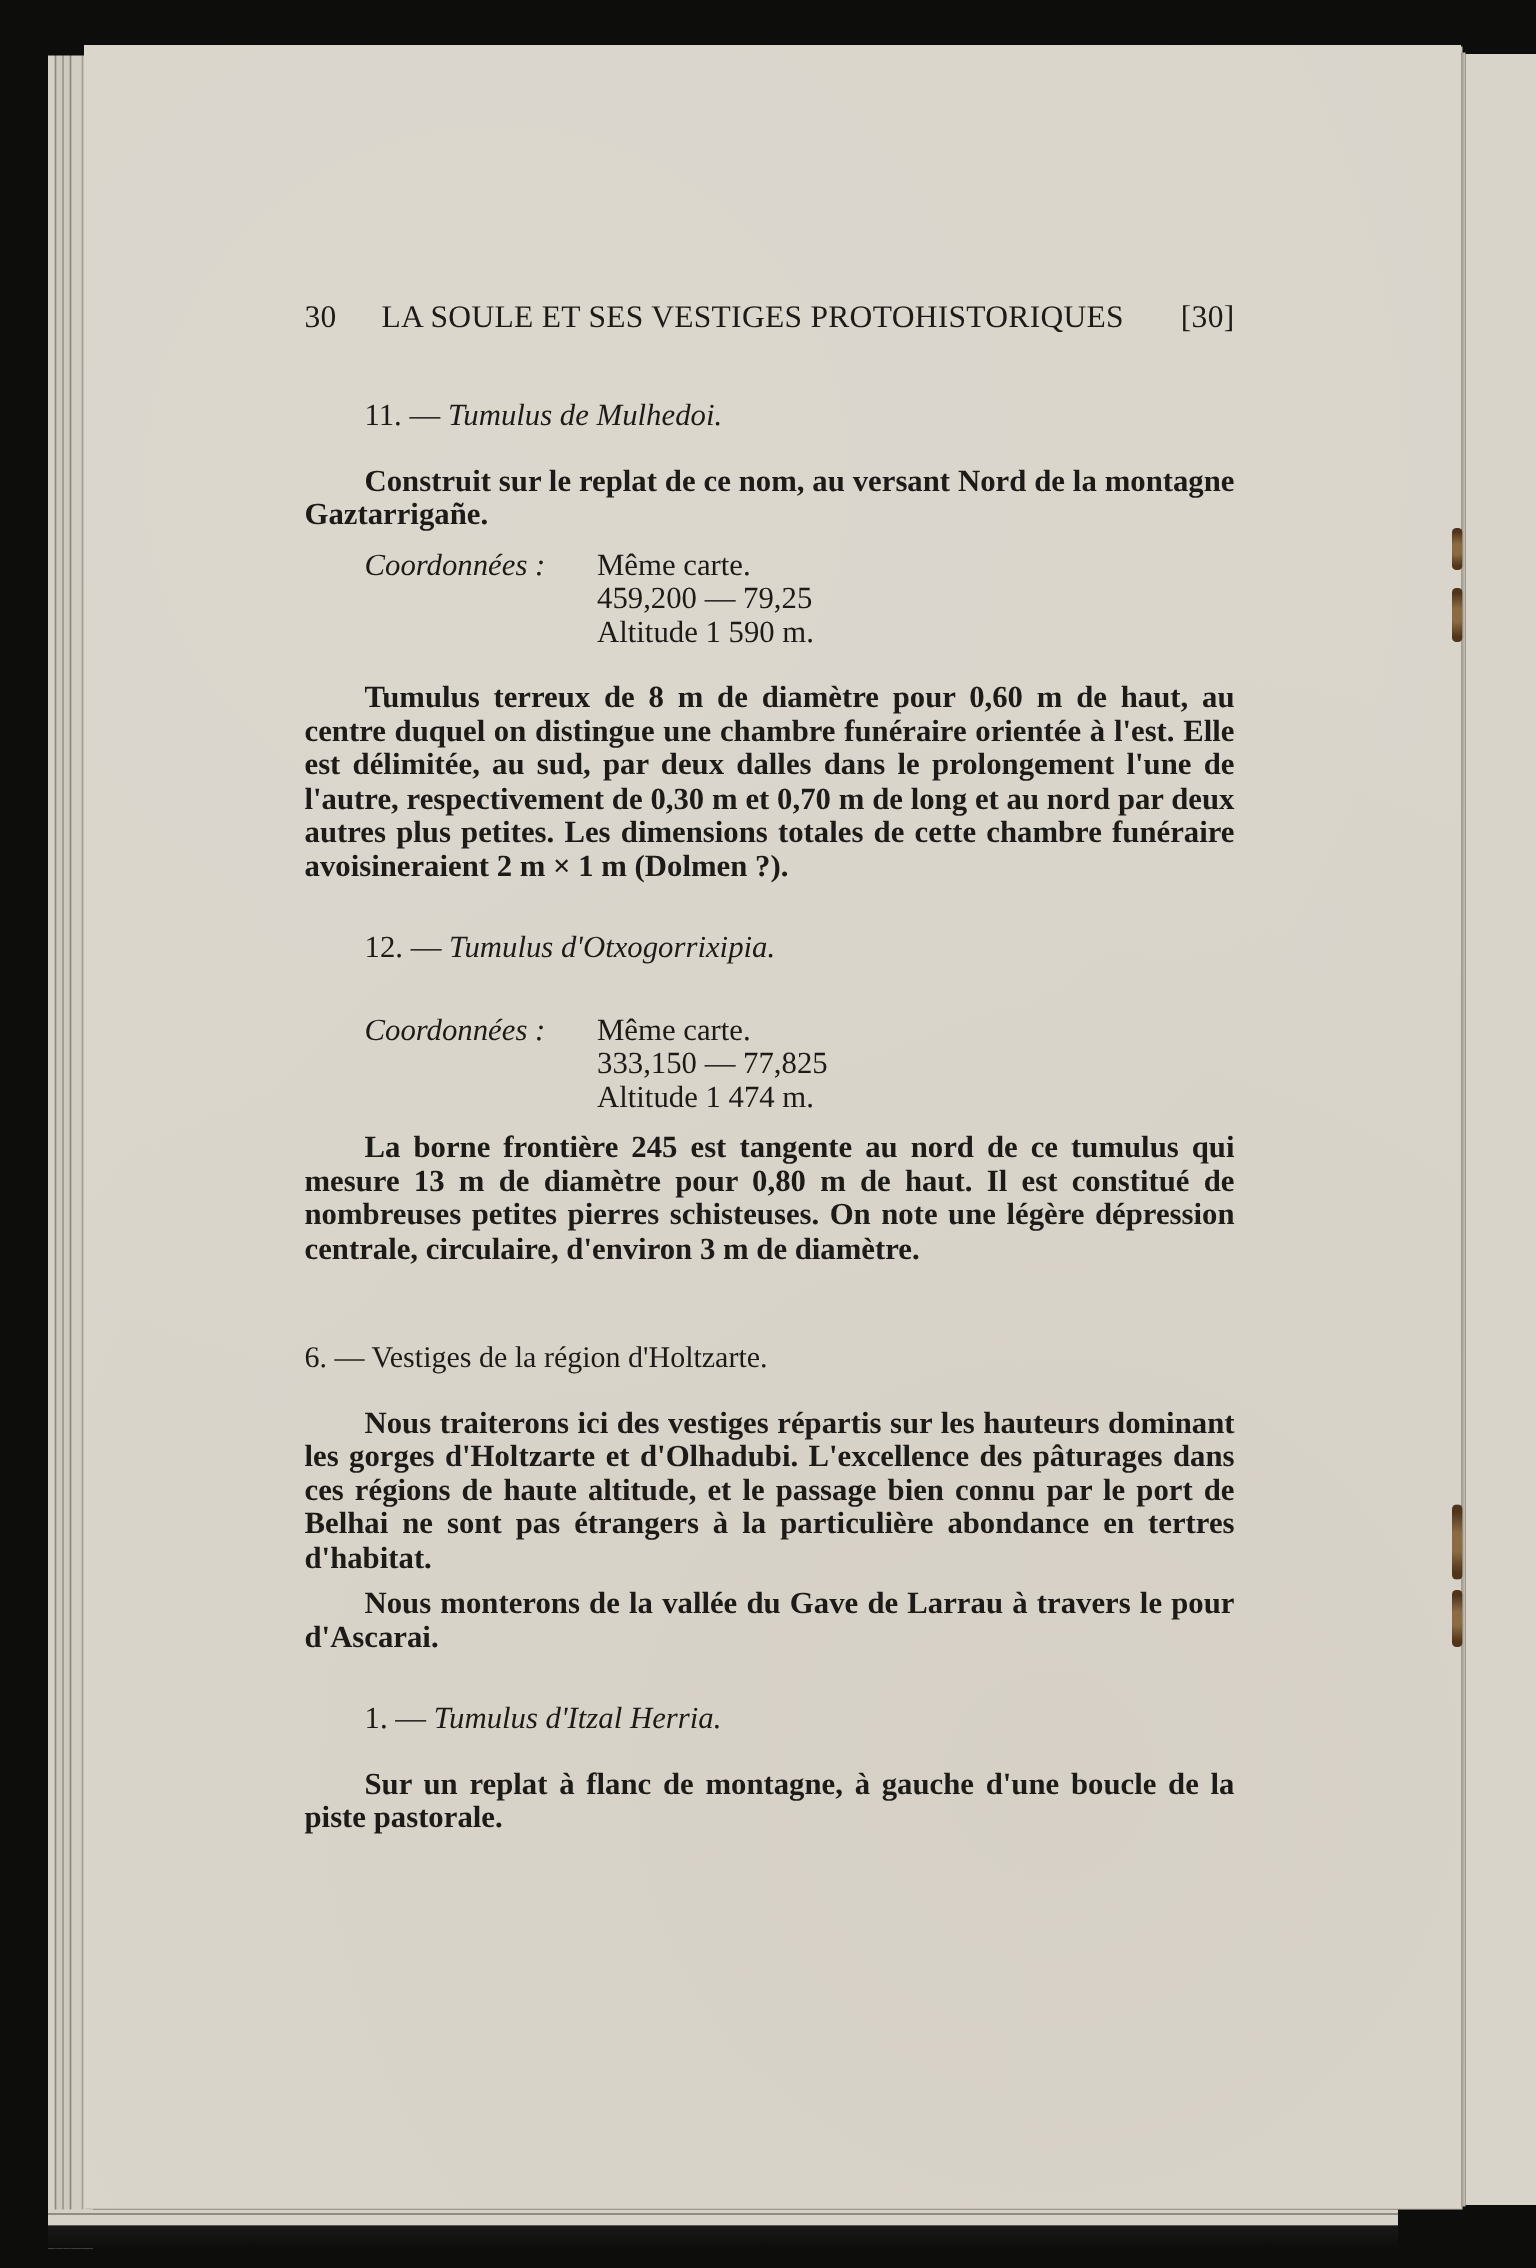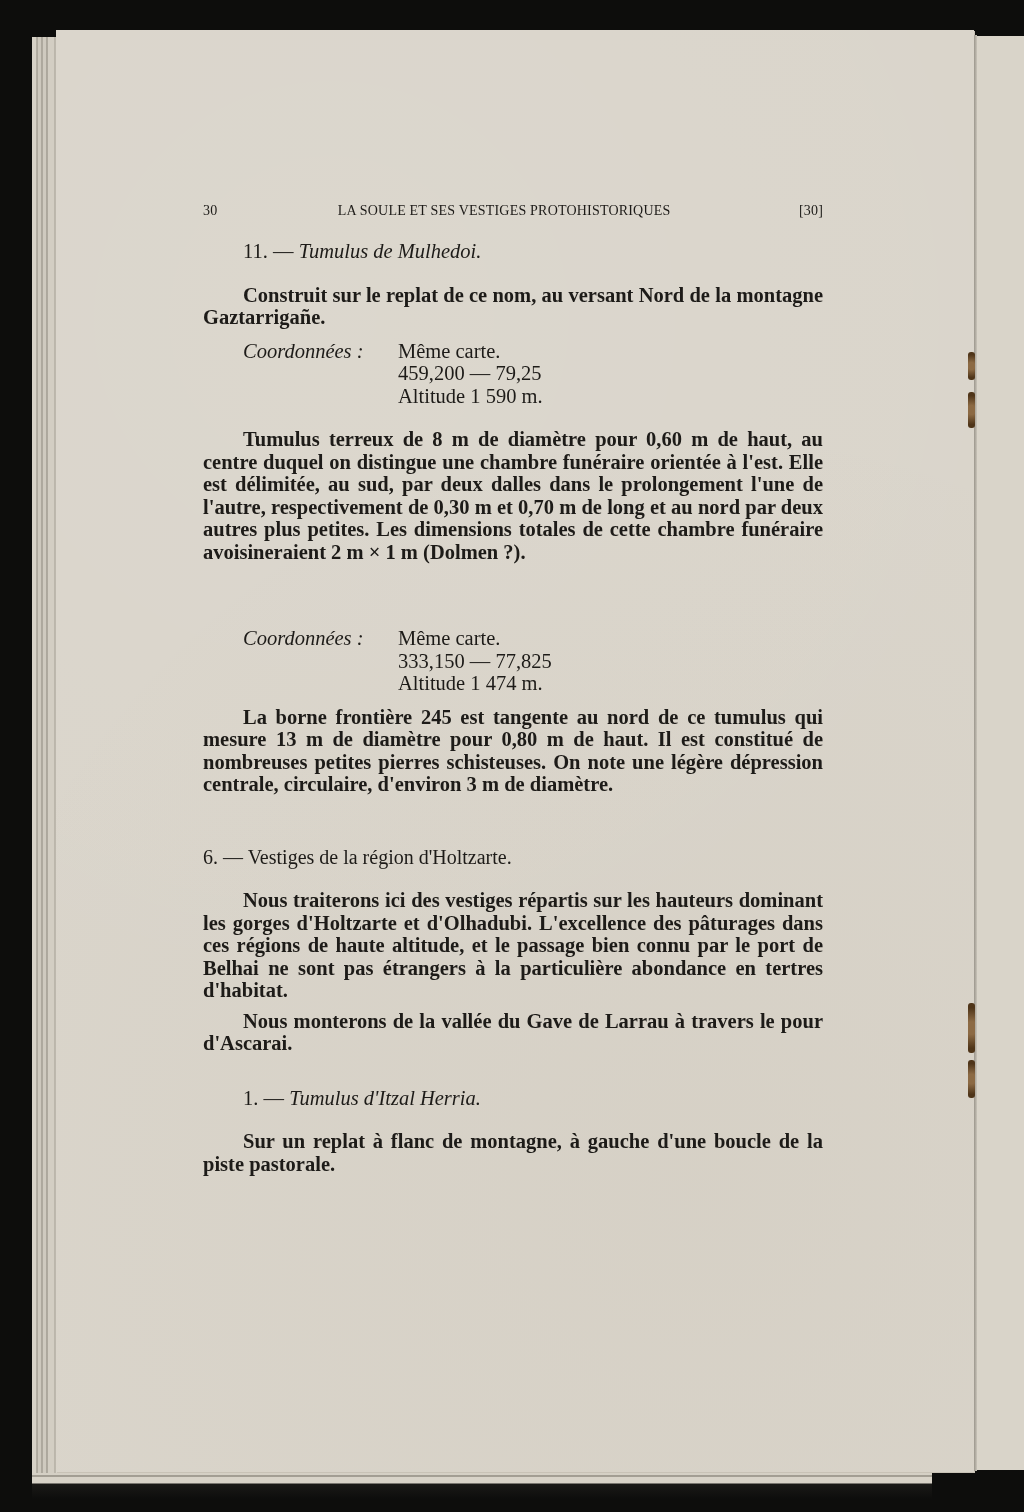--- a/index.html
+++ b/index.html
@@ -79,32 +79,32 @@
       top: 200px;
       width: 620px;
       color: #1d1b18;
       font-size: 20.5px;
       line-height: 22.5px;
     }
     .running-head {
       display: flex;
       justify-content: space-between;
       align-items: baseline;
-      font-size: 14px;
+      font-size: 21px;
       letter-spacing: 0.2px;
       height: 24px;
     }
     .running-head .title {
       flex: 1;
       text-align: center;
       padding-left: 14px;
       padding-right: 22px;
     }
     .entry-title {
-      margin-top: 16px;
+      margin-top: 42px;
       padding-left: 40px;
     }
     .entry-title i { font-style: italic; }
     p {
       margin: 0;
       text-align: justify;
       text-align-last: left;
     }
     .indent { text-indent: 40px; font-weight: bold; }
     .coords {
@@ -155,20 +155,24 @@
     <span>459,200 — 79,25</span>
     <span></span>
     <span>Altitude 1 590 m.</span>
   </div>
   <div class="gap-m"></div>
   <p class="indent">Tumulus terreux de 8 m de diamètre pour 0,60 m de haut, au centre duquel on distingue une chambre funéraire orientée à l'est. Elle est délimitée, au sud, par deux dalles dans le prolongement l'une de l'autre, respectivement de 0,30 m et 0,70 m de long et au nord par deux autres plus petites. Les dimensions totales de cette chambre funéraire avoisineraient 2 m × 1 m (Dolmen ?).</p>
 
   <div class="gap-m"></div>
   <div class="gap-s"></div>
 
+  <div style="padding-left:40px;">
+    <span>12. —</span>
+    <i>Tumulus d'Otxogorrixipia.</i>
+  </div>
   <div class="gap-m"></div>
   <div class="gap-s"></div>
   <div class="coords">
     <span class="label">Coordonnées :</span>
     <span>Même carte.</span>
     <span></span>
     <span>333,150 — 77,825</span>
     <span></span>
     <span>Altitude 1 474 m.</span>
   </div>

